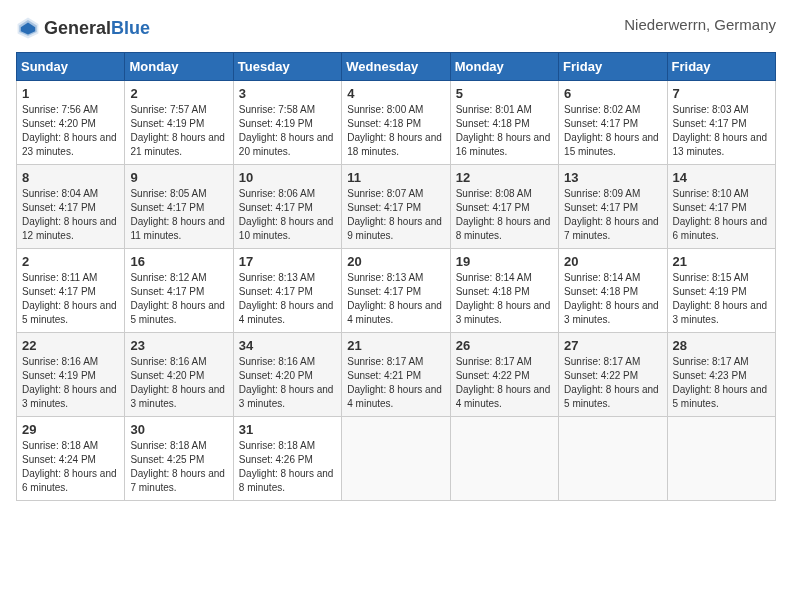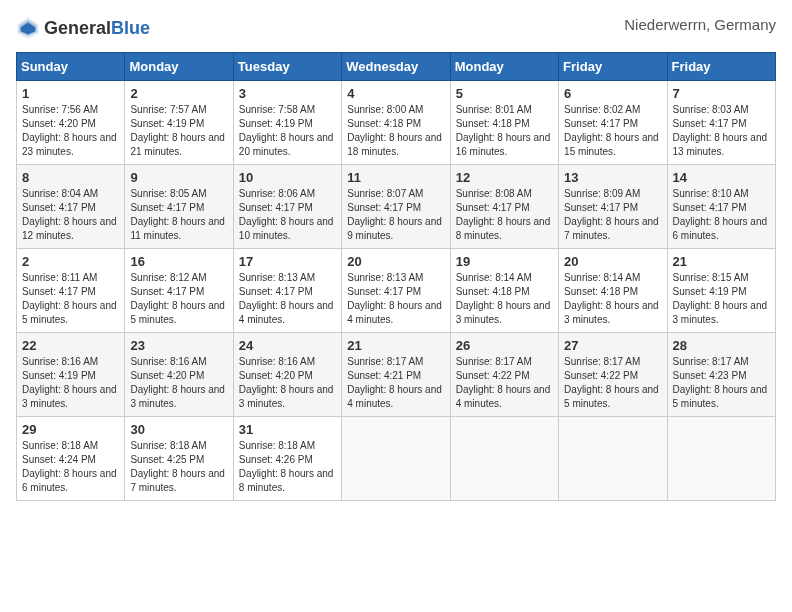--- a/index.html
+++ b/index.html
@@ -213,21 +213,21 @@
       <tr>
         <td>
         <span class="day-num">22</span>
         <span class="day-info">Sunrise: 8:16 AM<br>Sunset: 4:19 PM<br>Daylight: 8 hours and 3 minutes.</span>
       </td>
         <td>
         <span class="day-num">23</span>
         <span class="day-info">Sunrise: 8:16 AM<br>Sunset: 4:20 PM<br>Daylight: 8 hours and 3 minutes.</span>
       </td>
         <td>
-        <span class="day-num">24</span>
+        <span class="day-num">34</span>
         <span class="day-info">Sunrise: 8:16 AM<br>Sunset: 4:20 PM<br>Daylight: 8 hours and 3 minutes.</span>
       </td>
         <td>
         <span class="day-num">21</span>
         <span class="day-info">Sunrise: 8:17 AM<br>Sunset: 4:21 PM<br>Daylight: 8 hours and 4 minutes.</span>
       </td>
         <td>
         <span class="day-num">26</span>
         <span class="day-info">Sunrise: 8:17 AM<br>Sunset: 4:22 PM<br>Daylight: 8 hours and 4 minutes.</span>
       </td>

